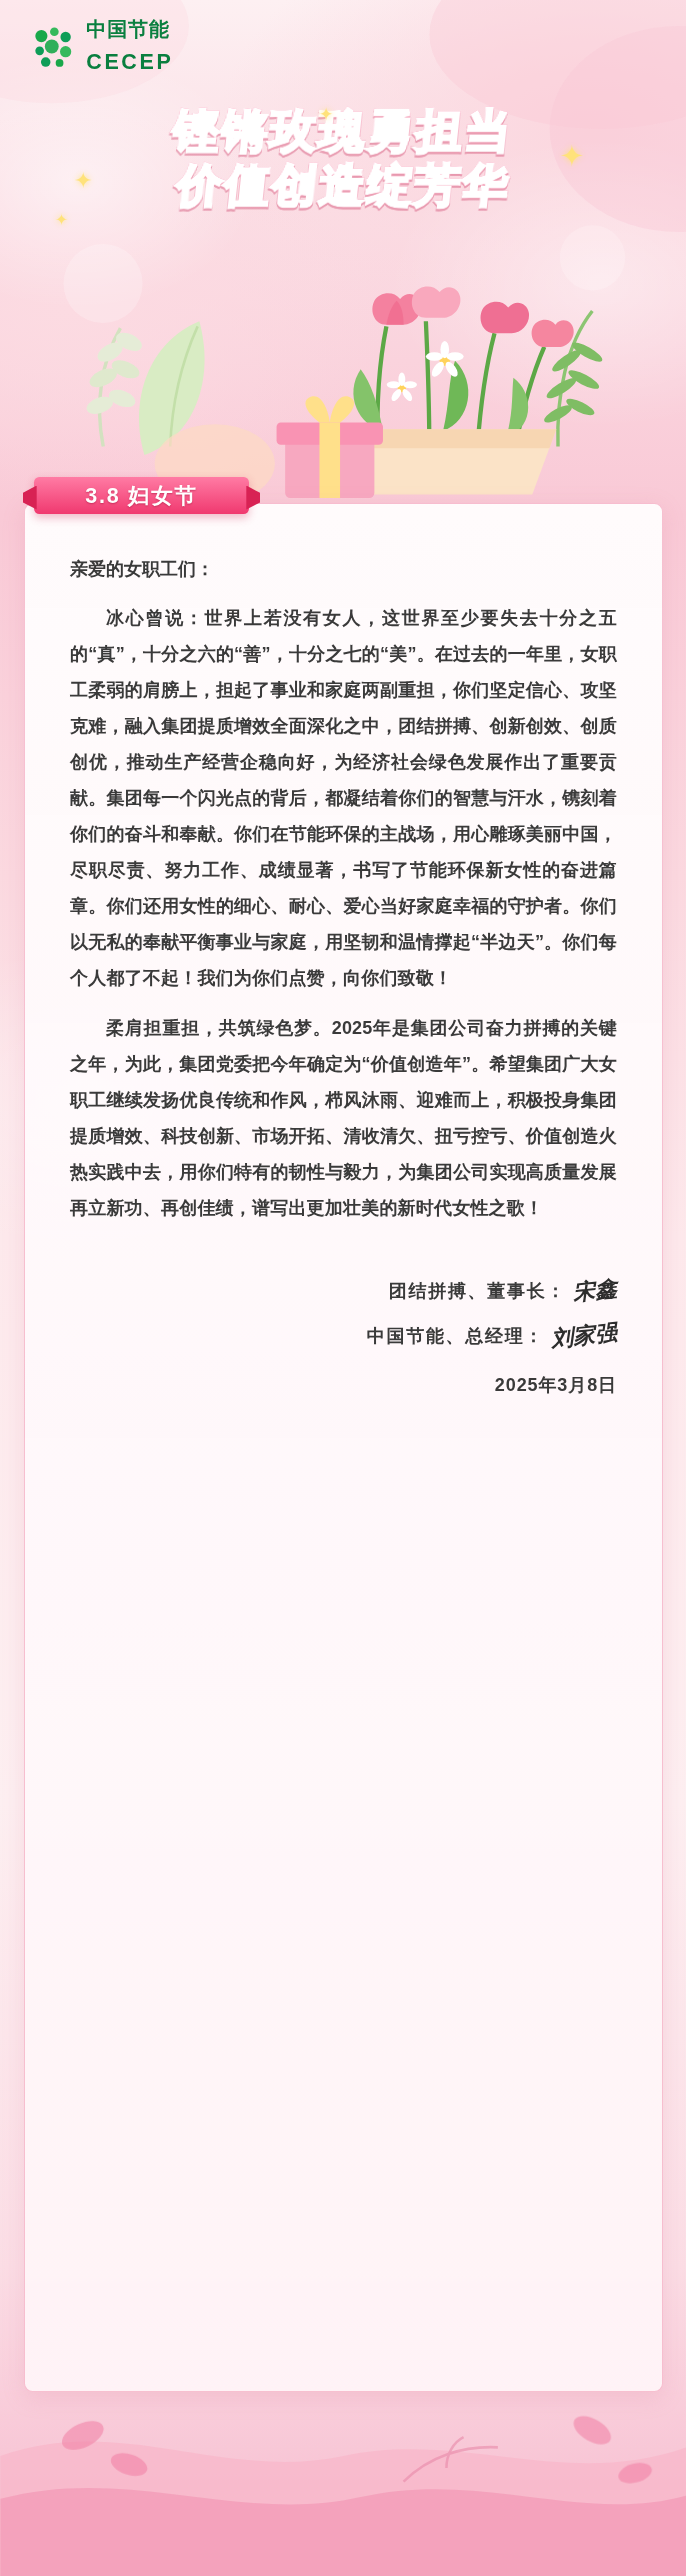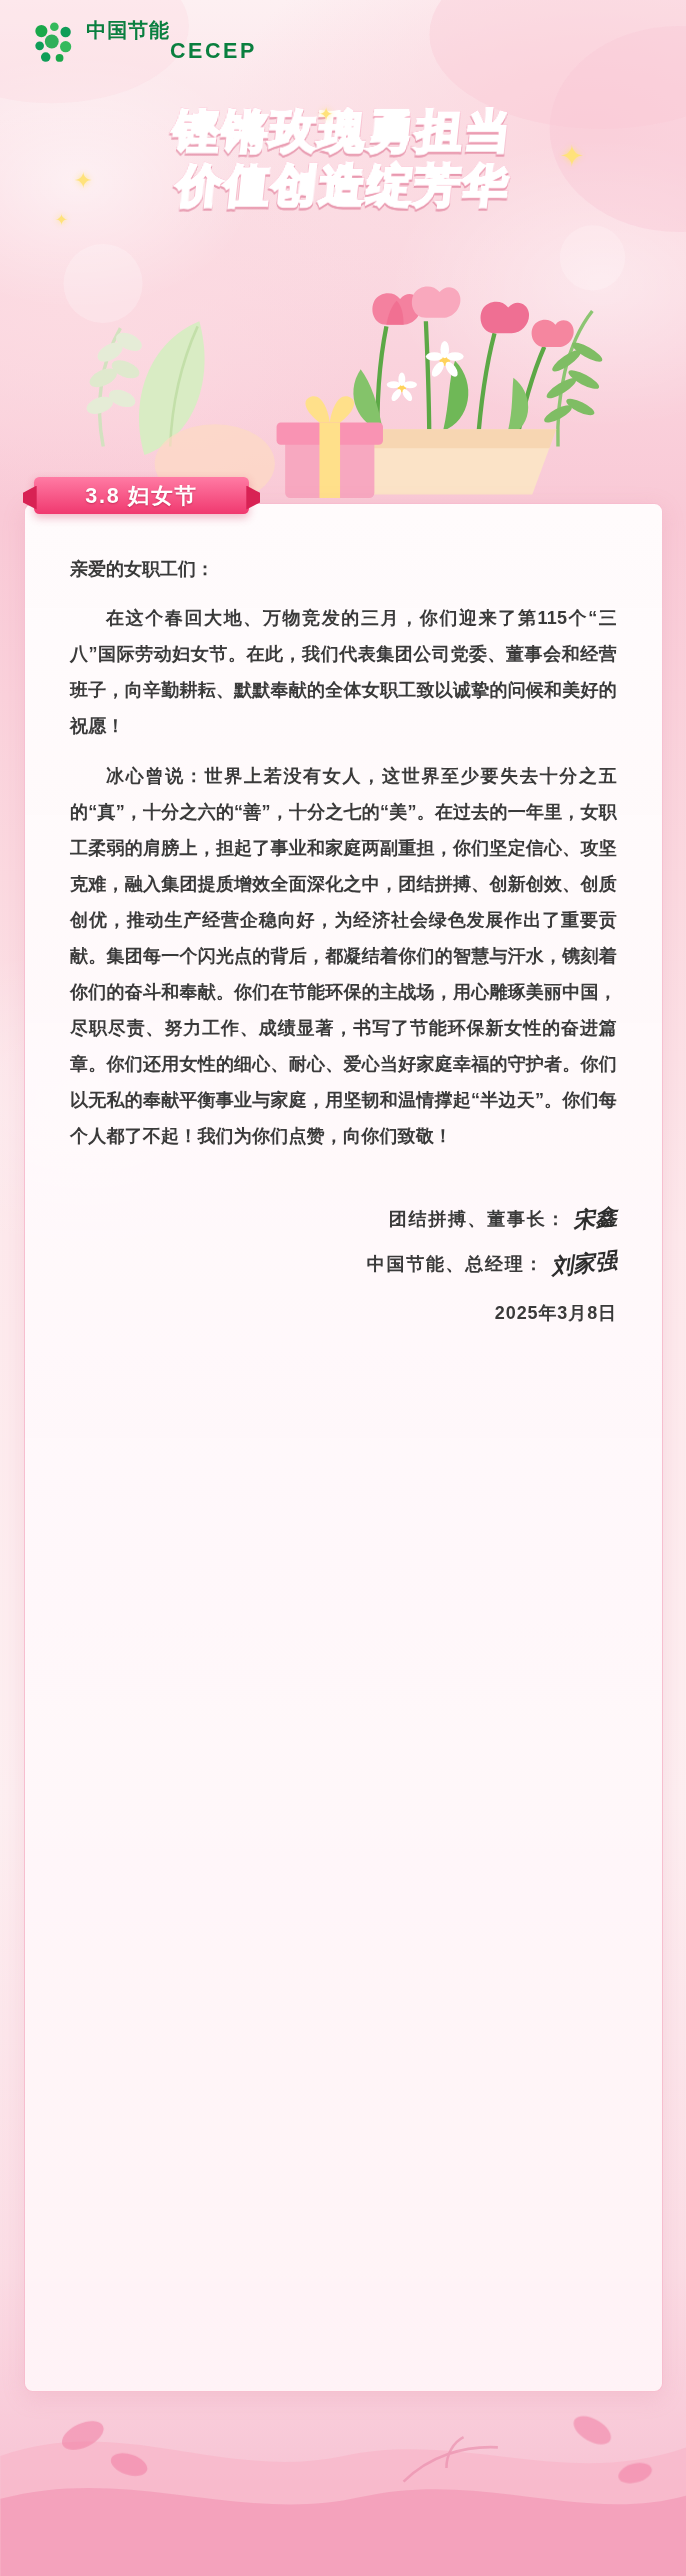--- a/index.html
+++ b/index.html
@@ -40,33 +40,33 @@
   
   .logo-bar {
     position: absolute;
     top: 19px; left: 31px;
     display: flex;
     align-items: center;
     gap: 10.3px;
     z-index: 6;
   }
   .logo-mark { width: 45px; height: 45px; position: relative; flex: 0 0 auto; }
-  .logo-text { display: flex; flex-direction: row; line-height: 1; }
+  .logo-text { display: flex; flex-direction: column; line-height: 1; }
   .logo-cn {
     font-size: 20px;
     font-weight: bold;
     color: #0a7f3f;
     letter-spacing: 0.9px;
   }
   .logo-en {
     font-size: 21.5px;
     font-weight: bold;
     color: #0a7f3f;
     letter-spacing: 2.6px;
-    margin-top: 21px;
+    margin-top: 13px;
   }
 
   
   .title-wrap {
     position: absolute;
     top: 103px; left: 0; right: 0;
     text-align: center;
     z-index: 5;
   }
   .title-line {
@@ -349,22 +349,22 @@
   </div>
 
   <div class="ribbon">
     <span class="ribbon-text">3.8 妇女节</span>
   </div>
 
   <div class="card">
     <div class="card-inner">
       <div class="salutation">亲爱的女职工们：</div>
 
-      <p class="para">在这个春回大地、万物竞发的三月，你们迎来了第115个“三八”国际劳动妇女节。在此，我们代表集团公司党委、董事会和经营班子，向辛勤耕耘、默默奉献的全体女职工致以诚挚的问候和美好的祝愿！</p>
       <p class="para">冰心曾说：世界上若没有女人，这世界至少要失去十分之五的“真”，十分之六的“善”，十分之七的“美”。在过去的一年里，女职工柔弱的肩膀上，担起了事业和家庭两副重担，你们坚定信心、攻坚克难，融入集团提质增效全面深化之中，团结拼搏、创新创效、创质创优，推动生产经营企稳向好，为经济社会绿色发展作出了重要贡献。集团每一个闪光点的背后，都凝结着你们的智慧与汗水，镌刻着你们的奋斗和奉献。你们在节能环保的主战场，用心雕琢美丽中国，尽职尽责、努力工作、成绩显著，书写了节能环保新女性的奋进篇章。你们还用女性的细心、耐心、爱心当好家庭幸福的守护者。你们以无私的奉献平衡事业与家庭，用坚韧和温情撑起“半边天”。你们每个人都了不起！我们为你们点赞，向你们致敬！</p>
+      <p class="para">柔肩担重担，共筑绿色梦。2025年是集团公司奋力拼搏的关键之年，为此，集团党委把今年确定为“价值创造年”。希望集团广大女职工继续发扬优良传统和作风，栉风沐雨、迎难而上，积极投身集团提质增效、科技创新、市场开拓、清收清欠、扭亏控亏、价值创造火热实践中去，用你们特有的韧性与毅力，为集团公司实现高质量发展再立新功、再创佳绩，谱写出更加壮美的新时代女性之歌！</p>
 
       <div class="sign-block">
         <div class="sign-row">
           <span>团结拼搏、董事长：</span>
           <span class="sign-name">宋鑫</span>
         </div>
         <div class="sign-row">
           <span>中国节能、总经理：</span>
           <span class="sign-name">刘家强</span>
         </div>

